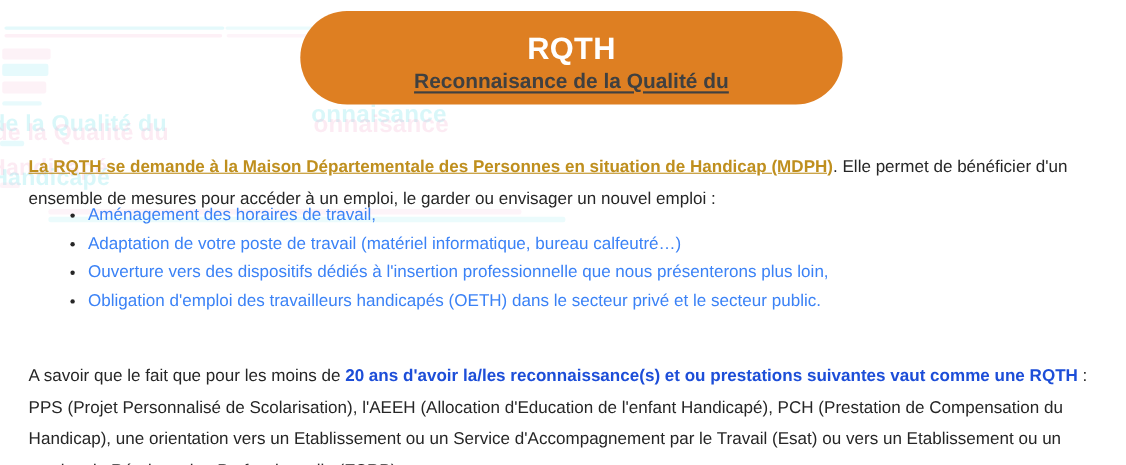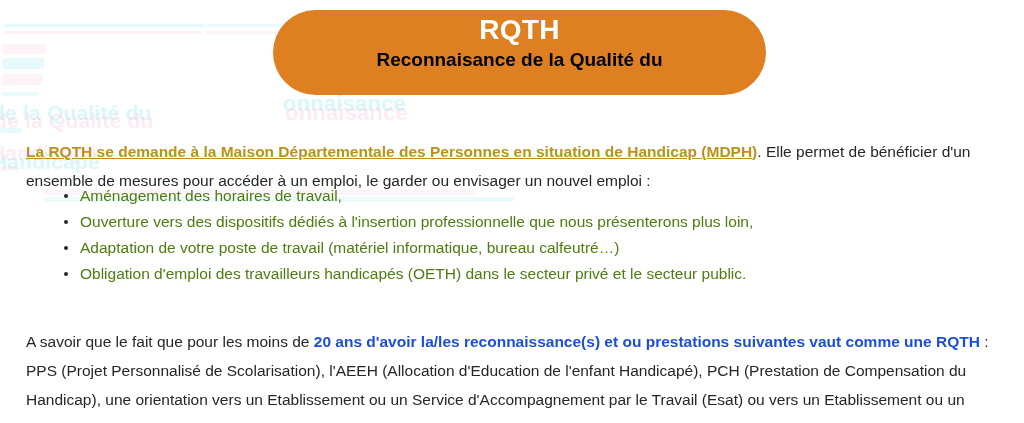--- a/index.html
+++ b/index.html
@@ -45,37 +45,38 @@
     left: 273px;
     top: 10px;
     width: 493px;
     height: 85px;
     background: #de7f22;
     border-radius: 46px;
     z-index: 2;
     display: flex;
     flex-direction: column;
     justify-content: flex-start;
-    padding-top: 3px;
+    padding-top: 18px;
     box-sizing: border-box;
   }
   .pill-title {
     color: #ffffff;
     font-size: 28px;
     font-weight: 700;
     line-height: 1.18;
     letter-spacing: .3px;
     text-align: center;
   }
   .pill-subtitle {
-    color: #000000;
+    color: #404040;
     font-size: 19px;
     font-weight: 700;
     line-height: 1.32;
     text-align: center;
+    text-decoration: underline;
     text-underline-offset: 3px;
     text-decoration-thickness: 2px;
     margin-top: 1px;
   }
   .pill-subtitle span { display: block; }
   .intro {
     position: absolute;
     left: 26px;
     top: 121px;
     width: 980px;
@@ -92,21 +93,21 @@
   .bullets {
     position: absolute;
     left: 42px;
     top: 183px;
     width: 960px;
     margin: 0;
     padding: 0 0 0 22px;
     list-style: none;
     font-size: 15.5px;
     line-height: 26px;
-    color: #4d7c0f;
+    color: #3b82f6;
   }
   .bullets li {
     position: relative;
     margin: 0 0 0 0;
     padding: 0 0 0 16px;
     height: 26px;
   }
   .bullets li::before {
     content: "";
     position: absolute;
@@ -162,20 +163,20 @@
     <span>Reconnaisance de la Qualité du </span>
   </div>
 </div>
 
 <p class="intro">
   <span class="hl">La RQTH se demande à la Maison Départementale des Personnes en situation de Handicap (MDPH)</span><span>. Elle permet de bénéficier d'un ensemble de mesures pour accéder à un emploi, le garder ou envisager un nouvel emploi :</span>
 </p>
 
 <ul class="bullets">
   <li><span>Aménagement des horaires de travail,</span></li>
+  <li><span>Adaptation de votre poste de travail (matériel informatique, bureau calfeutré…)</span></li>
   <li><span>Ouverture vers des dispositifs dédiés à l'insertion professionnelle que nous présenterons plus loin,</span></li>
-  <li><span>Adaptation de votre poste de travail (matériel informatique, bureau calfeutré…)</span></li>
   <li><span>Obligation d'emploi des travailleurs handicapés (OETH) dans le secteur privé et le secteur public.</span></li>
 </ul>
 
 <p class="closing">
   <span>A savoir que le fait que pour les moins de </span><b>20 ans d'avoir la/les reconnaissance(s) et ou prestations suivantes vaut comme une RQTH</b><span> : PPS (Projet Personnalisé de Scolarisation), l'AEEH (Allocation d'Education de l'enfant Handicapé), PCH (Prestation de Compensation du Handicap), une orientation vers un Etablissement ou un Service d'Accompagnement par le Travail (Esat) ou vers un Etablissement ou un service de Réadaptation Professionnelle (ESRP).</span>
 </p>
 
 </body></html>

